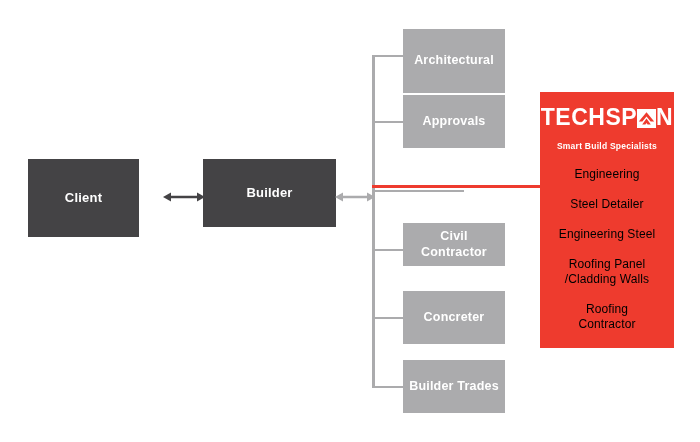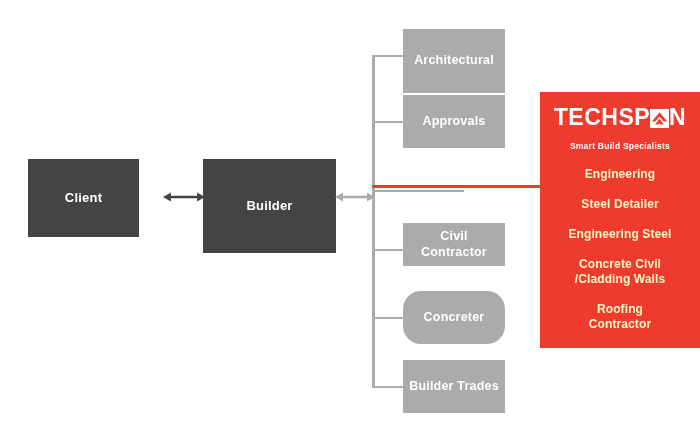--- a/index.html
+++ b/index.html
@@ -36,27 +36,27 @@
     background: #444345;
     font-size: 13px;
   }
   .node-gray {
     background: #ababad;
     font-size: 12.5px;
   }
 
   
   #node-client  { left: 28px;  top: 159px; width: 111px; height: 78px; }
-  #node-builder { left: 203px; top: 159px; width: 133px; height: 94px; }
+  #node-builder { left: 203px; top: 159px; width: 133px; height: 68px; }
 
   
   #node-architectural    { left: 403px; top: 29px;  width: 102px; height: 64px; }
   #node-approvals        { left: 403px; top: 95px;  width: 102px; height: 53px; }
   #node-civil-contractor { left: 403px; top: 223px; width: 102px; height: 43px; }
-  #node-concreter        { left: 403px; top: 291px; width: 102px; height: 53px; border-radius: 18px; }
+  #node-concreter        { left: 403px; top: 291px; width: 102px; height: 53px; }
   #node-fitout-trades    { left: 403px; top: 360px; width: 102px; height: 53px; }
 
   
   .conn {
     position: absolute;
     background: #ababad;
   }
   .conn-red { background: #ee3b2e; }
 
   
@@ -81,21 +81,21 @@
     display: block;
   }
   #arrow-client-builder { left: 163px; top: 190px; width: 42px; }
   #arrow-builder-trunk  { left: 335px; top: 190px; width: 40px; }
 
   
   #panel-techspan {
     position: absolute;
     left: 540px;
     top: 92px;
-    width: 160px;
+    width: 134px;
     height: 256px;
     background: #ee3b2e;
     box-sizing: border-box;
     padding: 14px 8px 22px 8px;
     display: flex;
     flex-direction: column;
     align-items: center;
   }
   #techspan-logo {
     display: flex;
@@ -129,23 +129,23 @@
   }
   #techspan-services {
     margin-top: 16px;
     width: 100%;
     display: flex;
     flex-direction: column;
     align-items: center;
     gap: 15px;
   }
   .service-item {
-    color: #fef9c3;
+    color: #000000;
     font-size: 12px;
-    font-weight: bold;
+    font-weight: normal;
     text-align: center;
     line-height: 1.25;
     letter-spacing: .1px;
     width: 100%;
   }
 </style>
 </head>
 <body>
 
 <div id="canvas">
@@ -228,21 +228,21 @@
 
       <div class="service-item">
         <span>Steel Detailer</span>
       </div>
 
       <div class="service-item">
         <div>Engineering Steel</div>
       </div>
 
       <div class="service-item">
-        <div>Concrete Civil</div>
+        <div>Roofing Panel</div>
         <div>/Cladding Walls</div>
       </div>
 
       <div class="service-item">
         <div>Roofing</div>
         <div>Contractor</div>
       </div>
 
     </div>
   </div>

